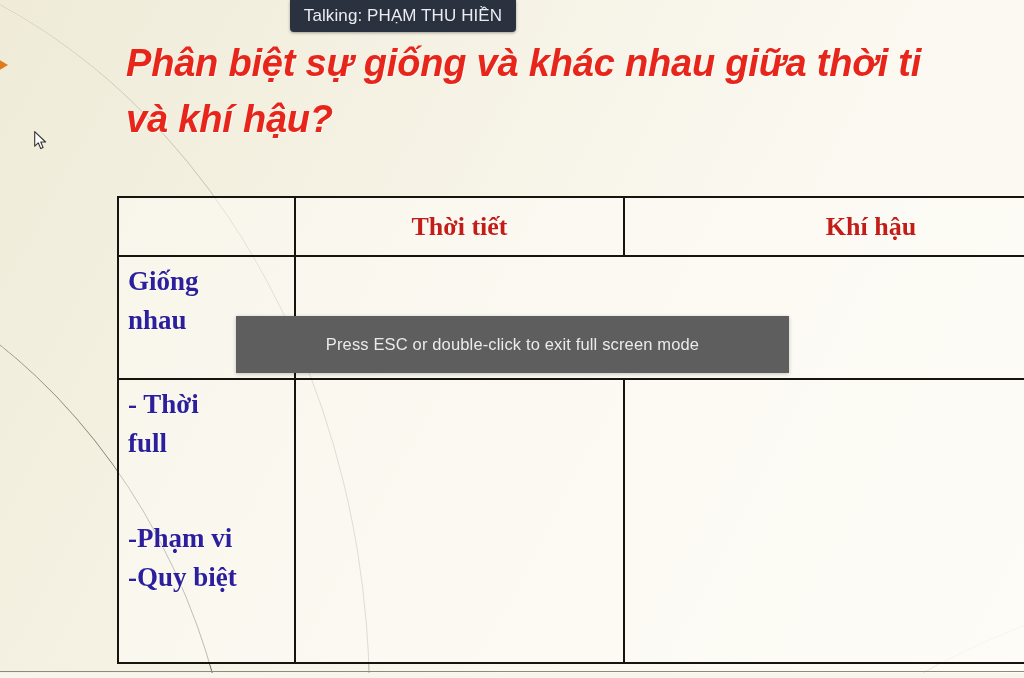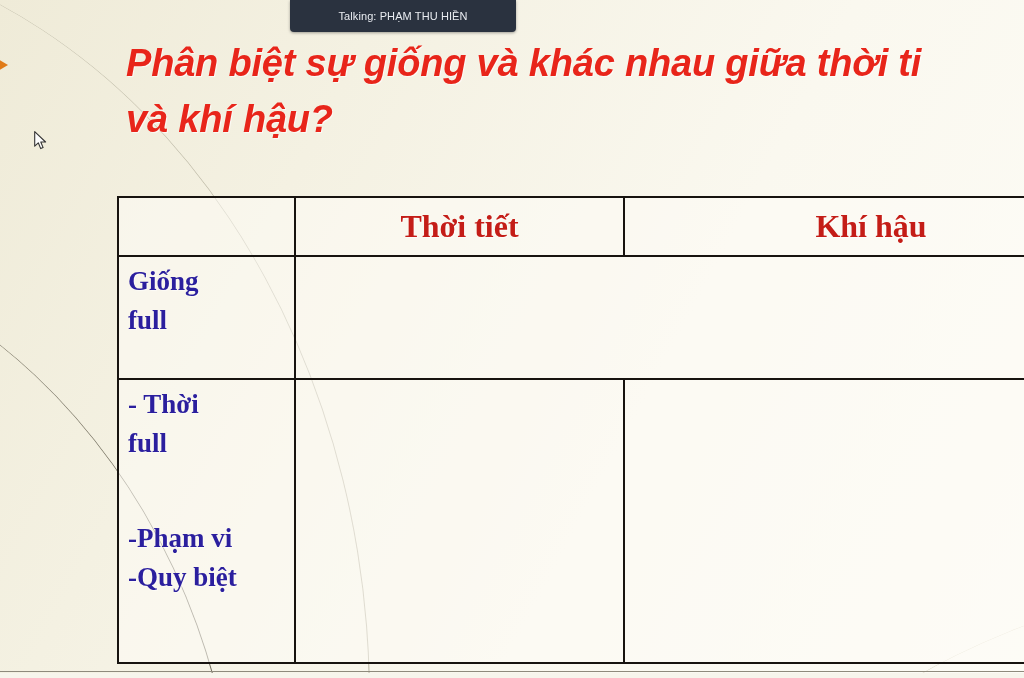--- a/index.html
+++ b/index.html
@@ -69,21 +69,21 @@
     height: 32px;
     background: #2a323f;
     border-radius: 0 0 4px 4px;
     display: flex;
     align-items: center;
     justify-content: center;
     box-shadow: 0 1px 3px rgba(0,0,0,.35);
   }
   #talking-badge .txt {
     color: #e9ecf1;
-    font-size: 11px;
+    font-size: 17px;
     letter-spacing: .1px;
     white-space: nowrap;
   }
 
   
   #slide-title {
     position: absolute;
     left: 126px;
     top: 36px;
     width: 1000px;
@@ -116,21 +116,21 @@
   .col-weather{ width: 329px; }
   .col-climate{ width: 494px; }
 
   .hdr {
     height: 59px;
     text-align: center;
     vertical-align: middle !important;
     color: #c41d17;
     font-family: "Liberation Serif", serif;
     font-weight: bold;
-    font-size: 32px;
+    font-size: 26px;
     text-shadow: 1px 1px 1px rgba(255,255,255,.7);
   }
 
   .row-same   { height: 123px; }
   .row-diff   { height: 284px; }
 
   .cell-text {
     color: #2b1f9e;
     font-family: "Liberation Serif", serif;
     font-weight: bold;
@@ -216,21 +216,21 @@
     </colgroup>
     <tbody>
       <tr>
         <td class="hdr"></td>
         <td class="hdr">Thời tiết</td>
         <td class="hdr">Khí hậu</td>
       </tr>
       <tr class="row-same">
         <td>
           <div class="cell-text">Giống
-full</div>
+nhau</div>
         </td>
         <td colspan="2">
           <div class="cell-text"></div>
         </td>
       </tr>
       <tr class="row-diff">
         <td>
           <div class="cell-text">- Thời
 full</div>
           <span class="gap"></span>
@@ -240,20 +240,23 @@
         <td>
           <div class="cell-text"></div>
         </td>
         <td>
           <div class="cell-text"></div>
         </td>
       </tr>
     </tbody>
   </table>
 
+  <div id="fullscreen-hint">
+    <span class="txt">Press ESC or double-click to exit full screen mode</span>
+  </div>
 
   <svg id="cursor" viewBox="0 0 13 19">
     <polygon points="0.7,0.7 0.7,15.2 4.3,11.8 6.7,17.6 9.1,16.6 6.8,11.0 11.6,11.0" fill="#fdfdfd" stroke="#333333" stroke-width="1.1" stroke-linejoin="round"></polygon>
   </svg>
 
   <div id="bottom-rule"></div>
   <div id="bottom-strip"></div>
 
 </div>
 

